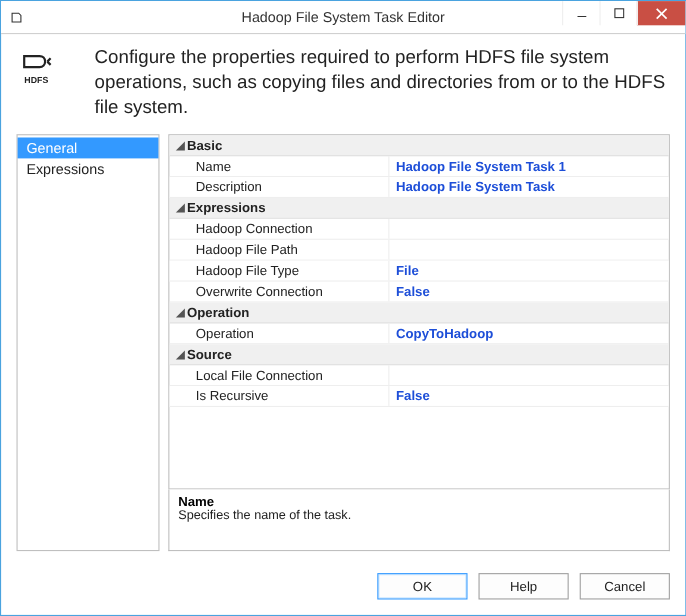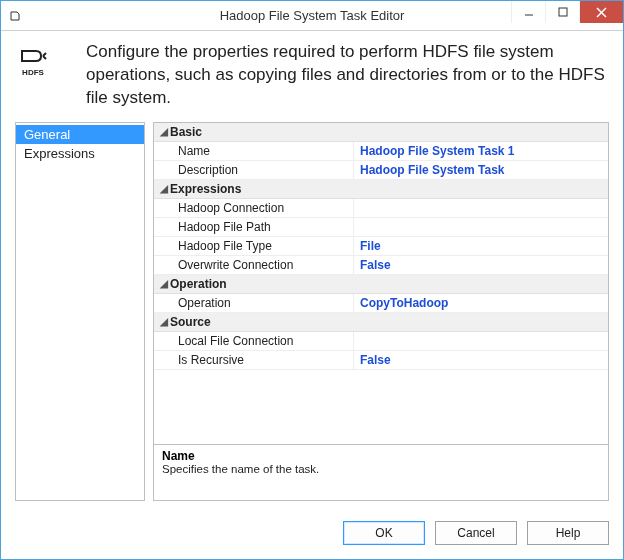--- a/index.html
+++ b/index.html
@@ -304,17 +304,17 @@
         </div>
       <div class="desc-box">
         <div class="desc-title">Name</div>
         <div class="desc-text">Specifies the name of the task.</div>
       </div>
     </div>
   </div>
 
   <div class="footer">
     <div class="btn primary">OK</div>
+    <div class="btn">Help</div>
     <div class="btn">Cancel</div>
-    <div class="btn">Help</div>
   </div>
 
 </div>
 
 </body></html>

